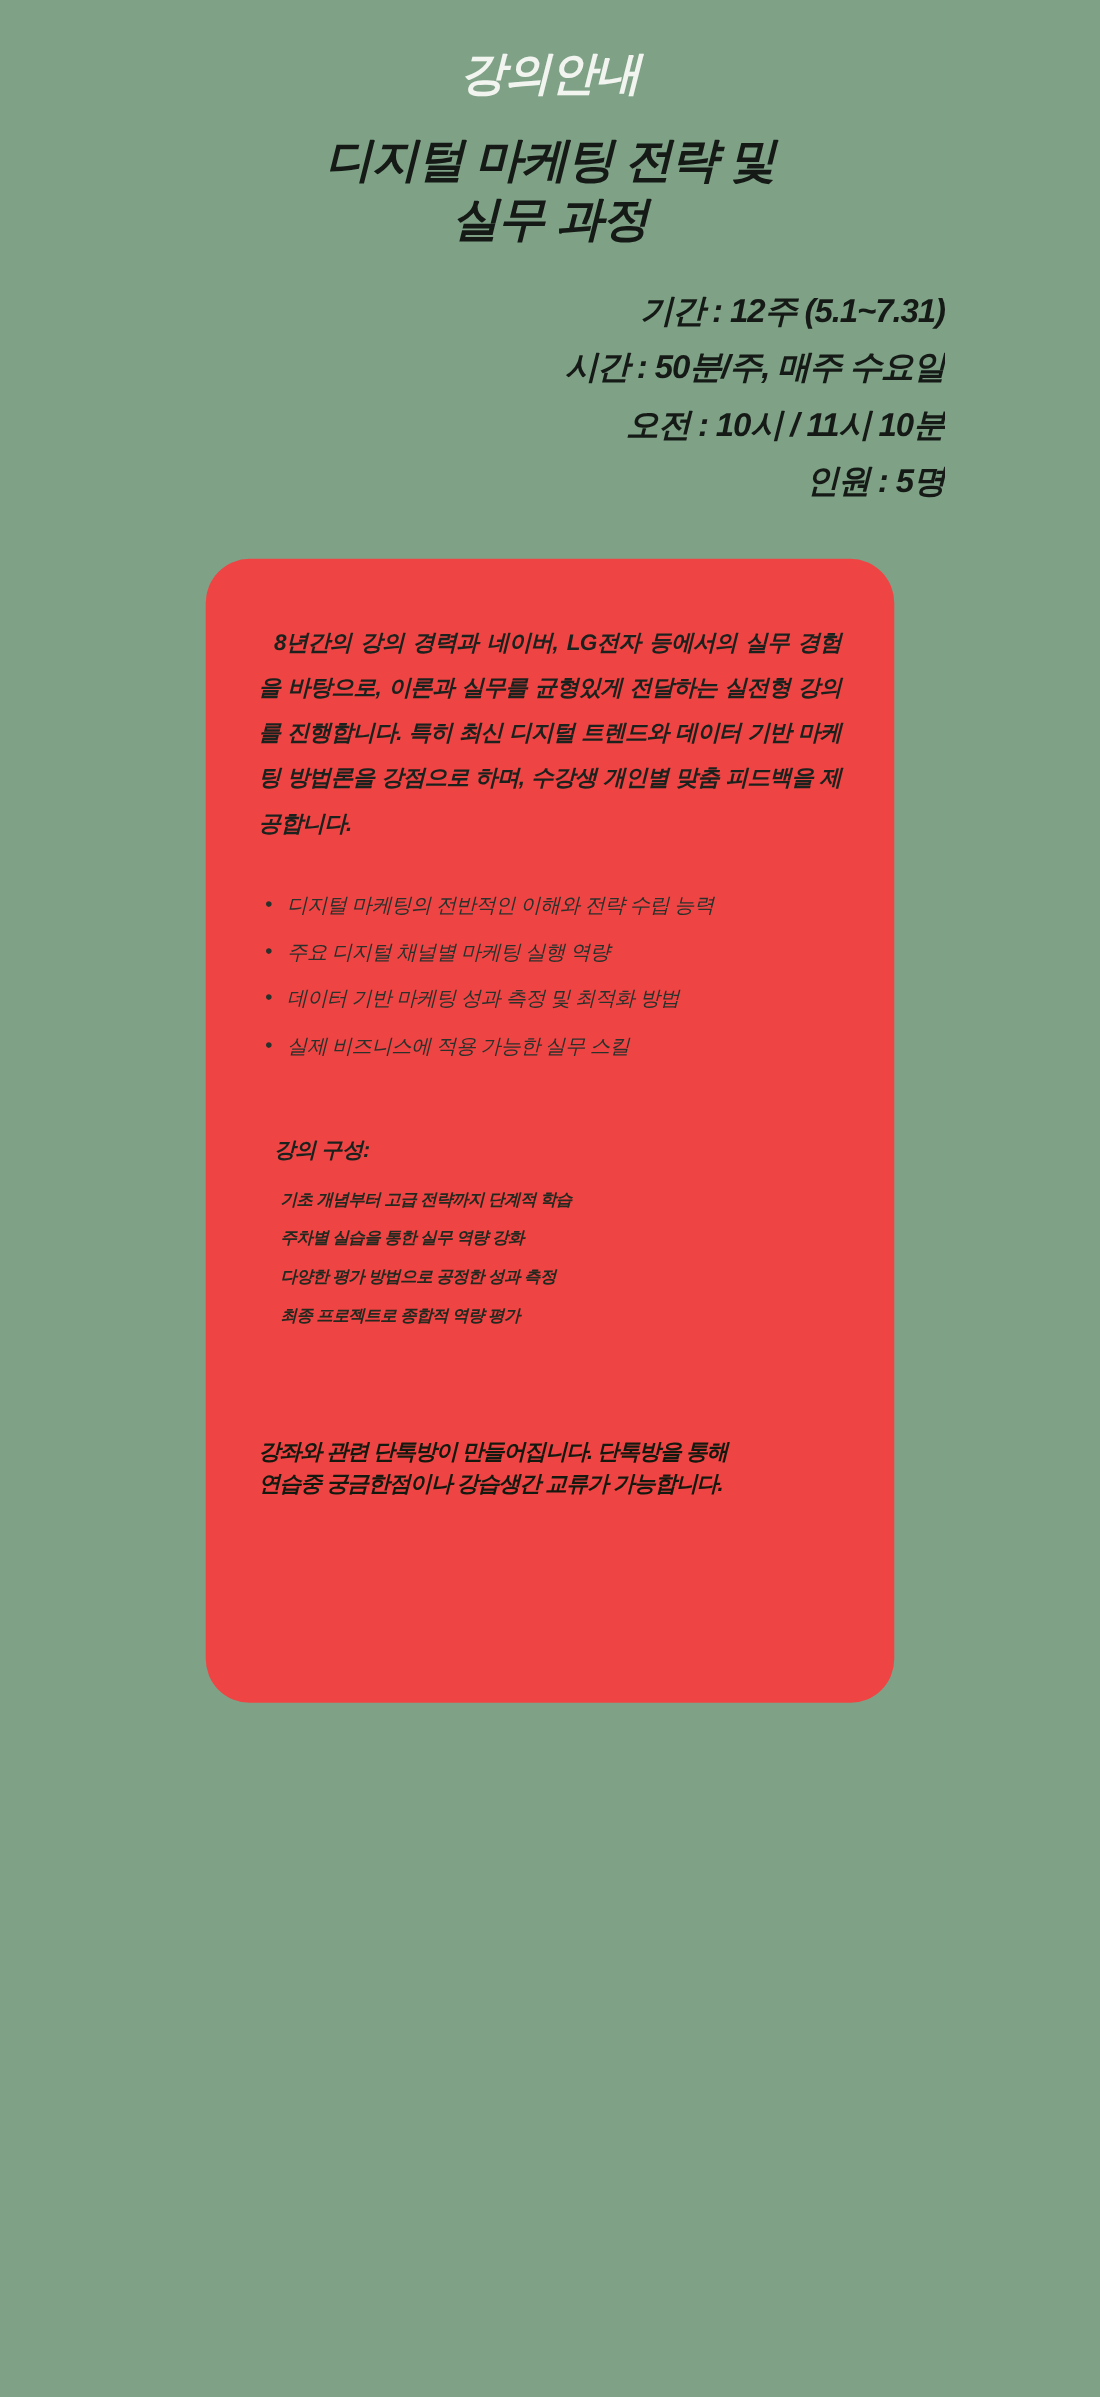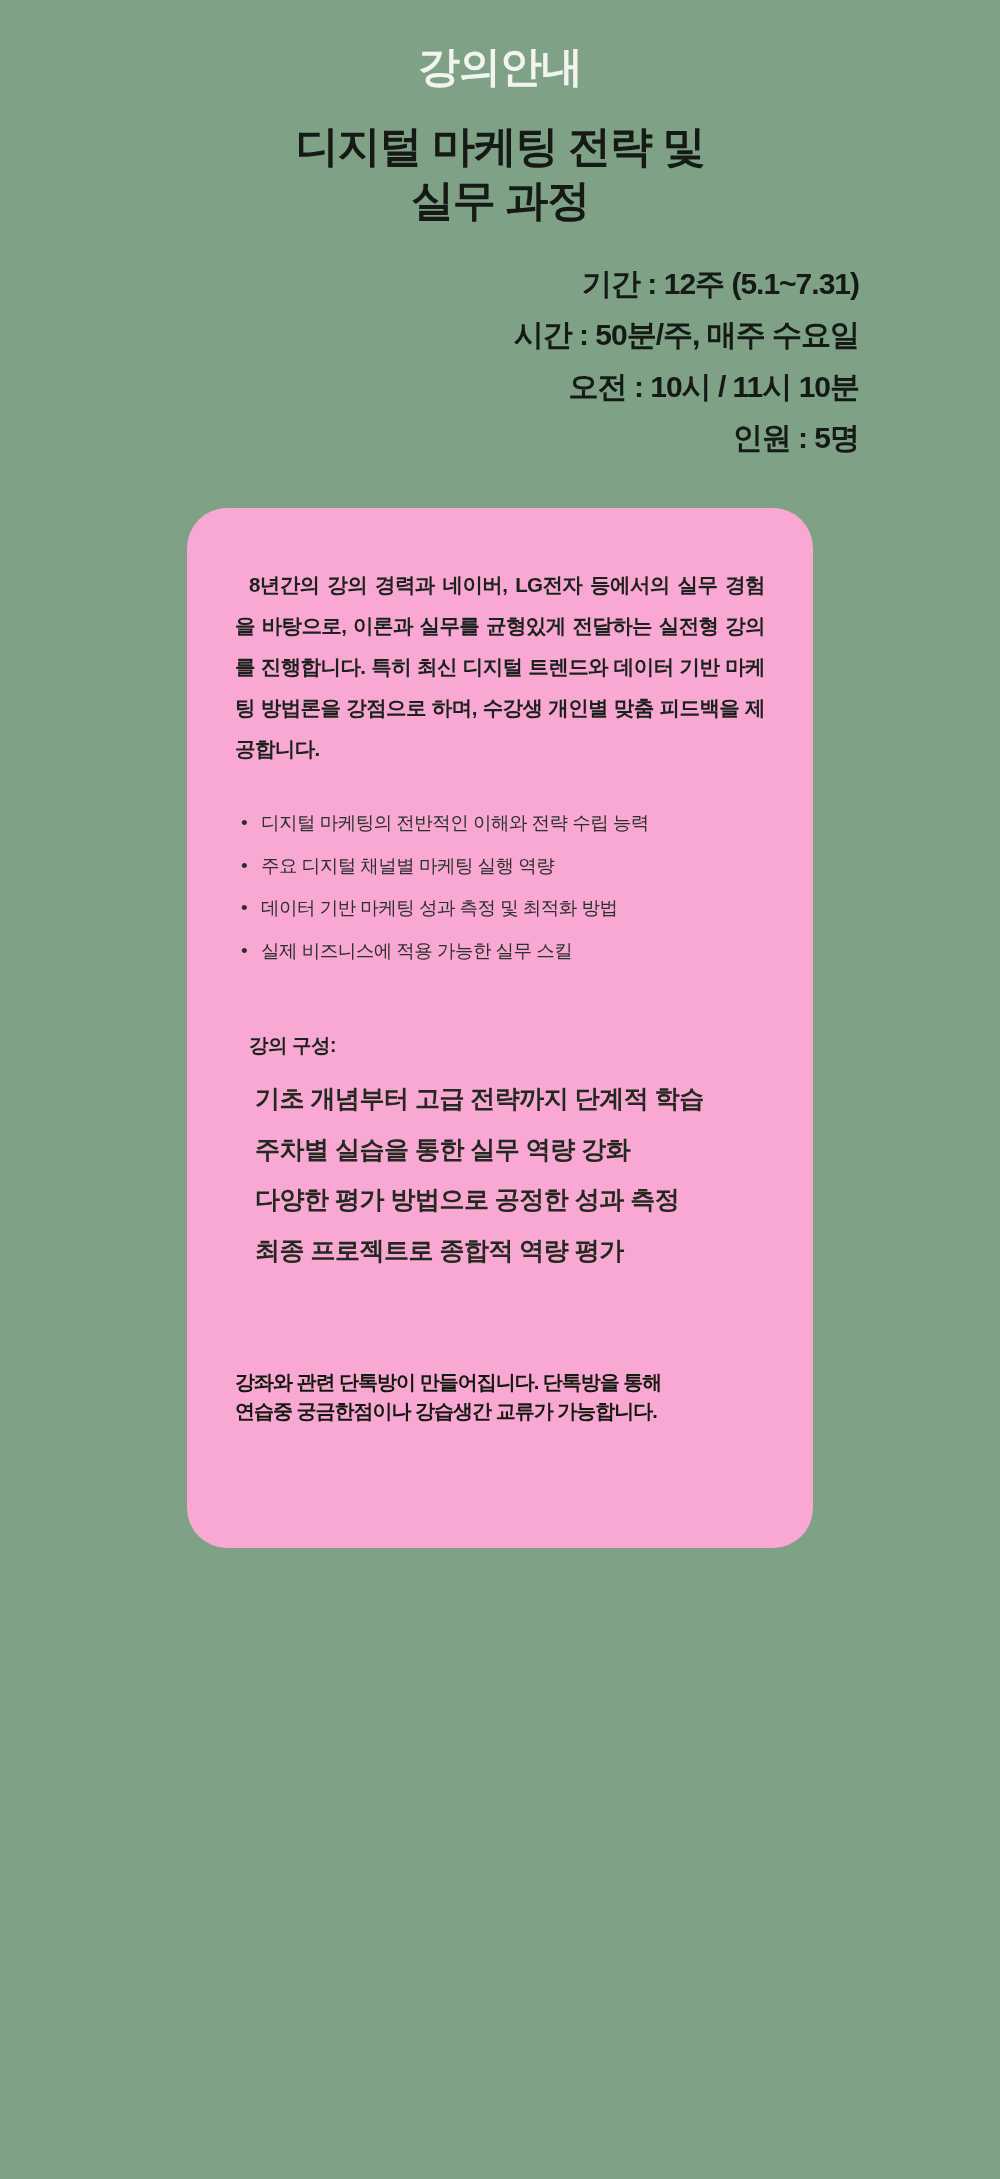--- a/index.html
+++ b/index.html
@@ -1,15 +1,15 @@
 <!DOCTYPE html>
 <html lang="ko"><head>
 <meta charset="utf-8">
 <style>
-  * { box-sizing: border-box; margin: 0; padding: 0; }
+  * { box-sizing: border-box; margin: 0; padding: 0; font-style: italic; }
 
   html, body {
     width: 1000px;
     background: #7fa287;
   }
 
   body {
     font-family: "Liberation Sans", sans-serif;
     width: 1000px;
     min-height: 2179px;
@@ -63,21 +63,21 @@
     font-weight: 800;
     color: #151a16;
     letter-spacing: -1px;
     line-height: 1.72;
     white-space: nowrap;
   }
 
   
   .card {
     margin: 44px 46px 0 46px;
-    background: #f9a8d4;
+    background: #ef4444;
     border-radius: 40px;
     padding: 56px 48px 68px 48px;
     min-height: 1040px;
   }
 
   .intro {
     font-size: 20.5px;
     font-weight: 700;
     color: #1b211c;
     line-height: 2.0;
@@ -117,21 +117,21 @@
 
   .section-title {
     font-size: 19.5px;
     font-weight: 700;
     color: #1b211c;
     letter-spacing: -0.5px;
     margin-bottom: 14px;
   }
 
   .section-line {
-    font-size: 25px;
+    font-size: 15px;
     font-weight: 600;
     color: #23291f;
     letter-spacing: -0.5px;
     line-height: 1.55;
     padding: 6px 0 6px 6px;
   }
 
   .footnote {
     margin-top: 92px;
     font-size: 20px;

